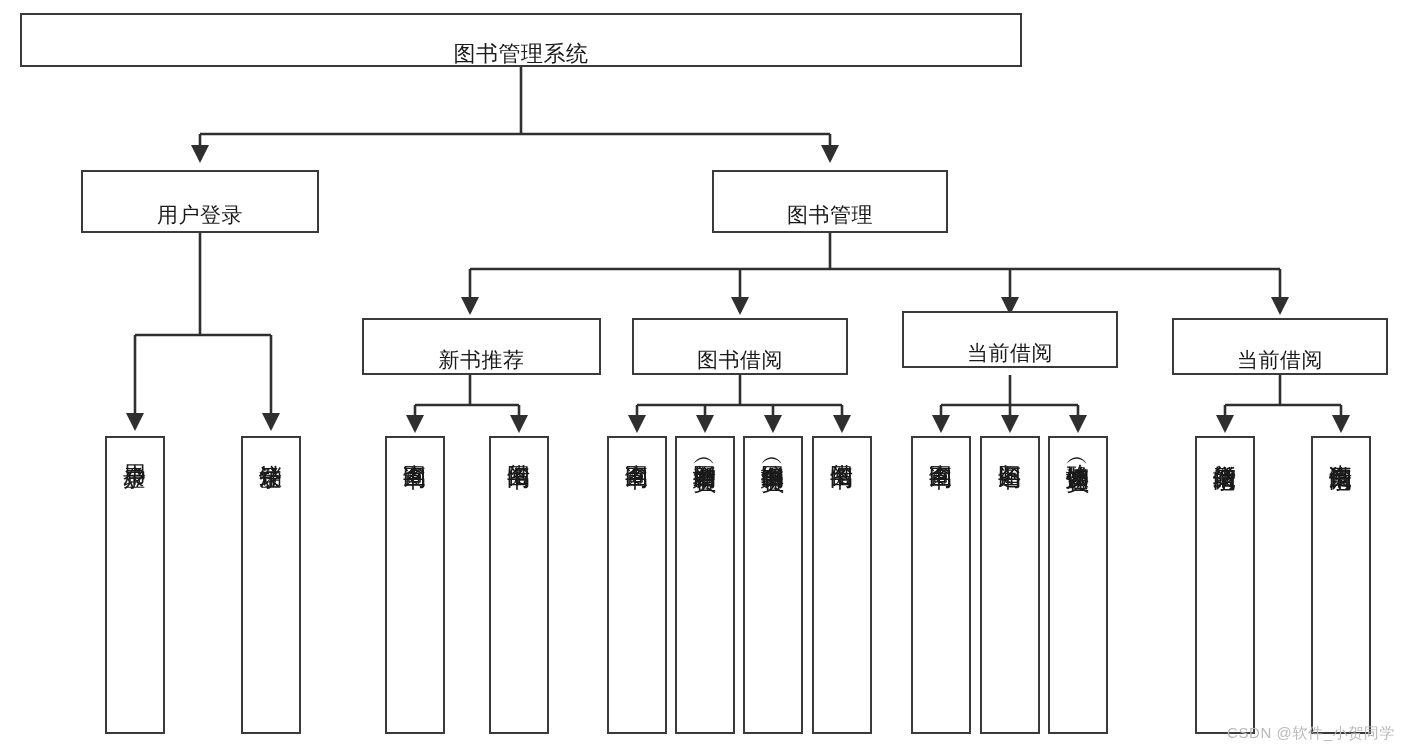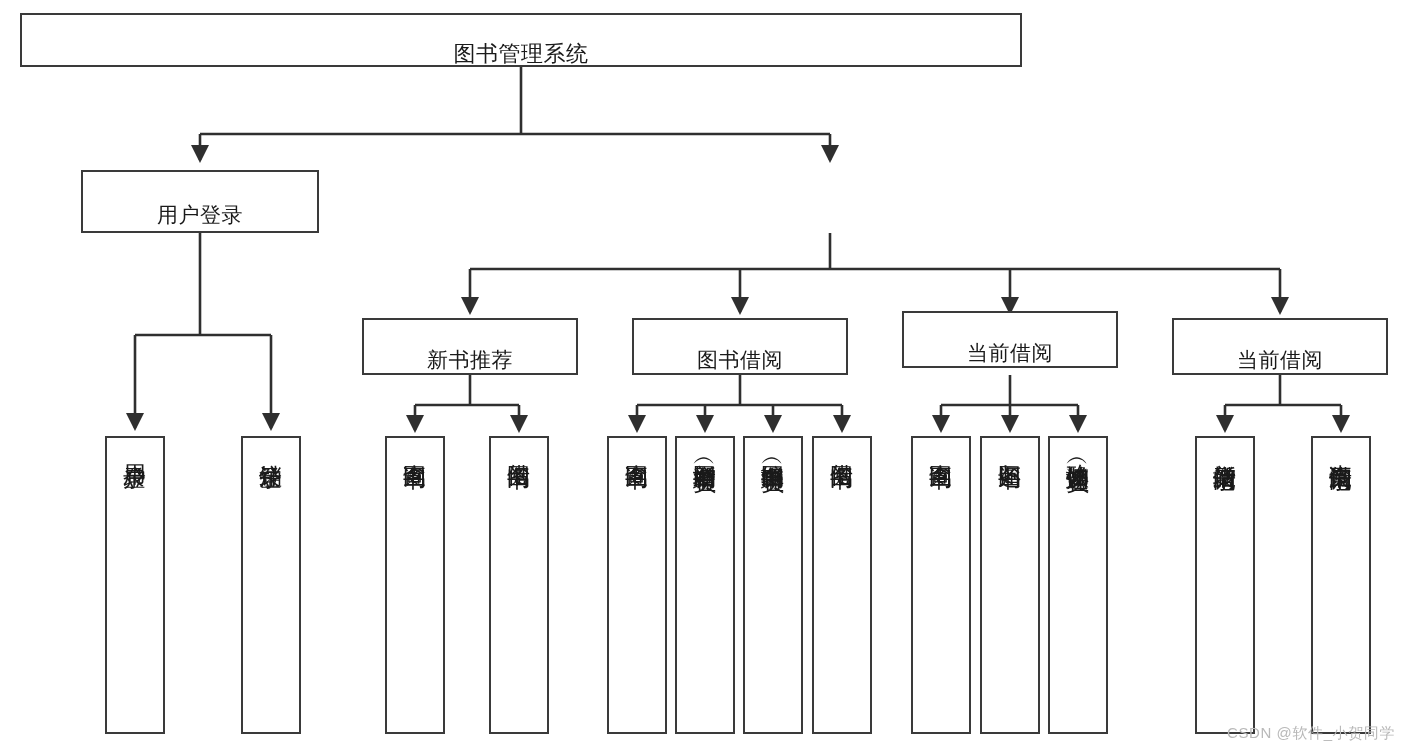--- a/index.html
+++ b/index.html
@@ -128,22 +128,25 @@
     </g>
   </svg>
 
   <div class="node h-node" id="root-node" style="left:20px; top:13px; width:1002px; height:54px;">
     <span class="node-label">图书管理系统</span>
   </div>
 
   <div class="node h-node" style="left:81px; top:170px; width:238px; height:63px;">
     <span class="node-label">用户登录</span>
   </div>
-
-  <div class="node h-node" style="left:362px; top:318px; width:216px; height:57px;">
+  <div class="node h-node" style="left:712px; top:170px; width:236px; height:63px;">
+    <span class="node-label">图书管理</span>
+  </div>
+
+  <div class="node h-node" style="left:362px; top:318px; width:239px; height:57px;">
     <span class="node-label">新书推荐</span>
   </div>
   <div class="node h-node" style="left:632px; top:318px; width:216px; height:57px;">
     <span class="node-label">图书借阅</span>
   </div>
   <div class="node h-node" style="left:902px; top:311px; width:216px; height:57px;">
     <span class="node-label">当前借阅</span>
   </div>
   <div class="node h-node" style="left:1172px; top:318px; width:216px; height:57px;">
     <span class="node-label">当前借阅</span>

